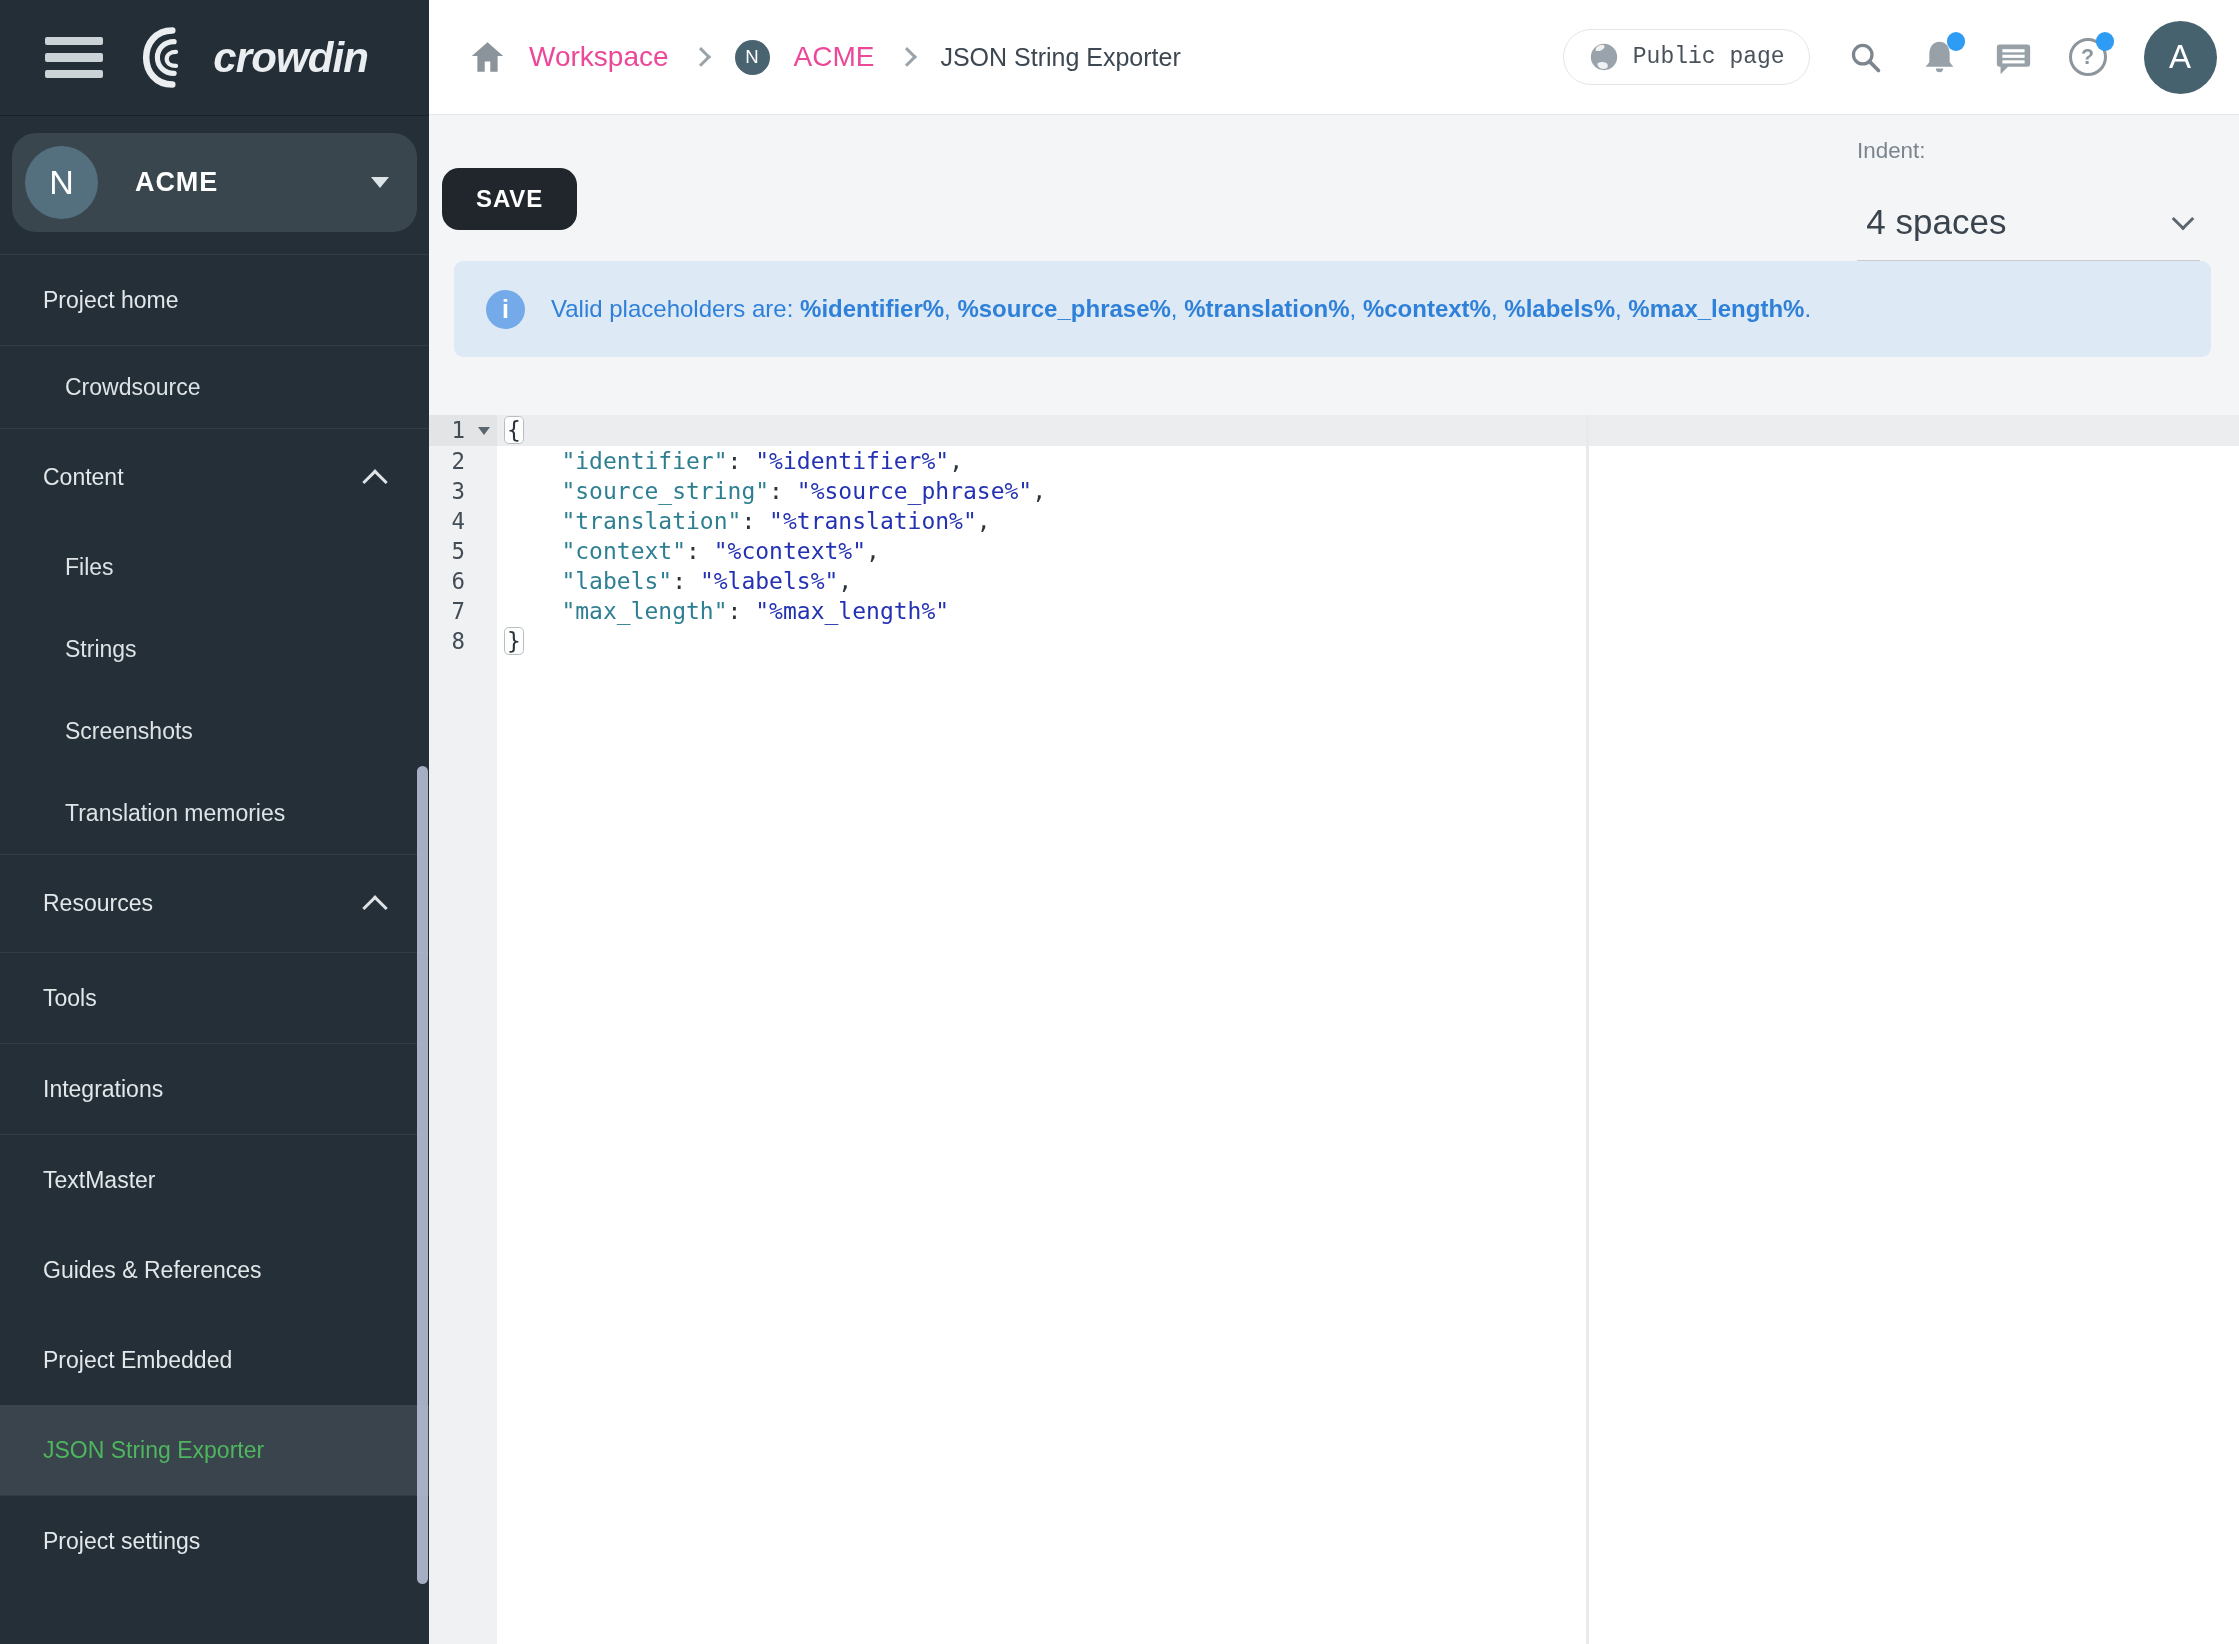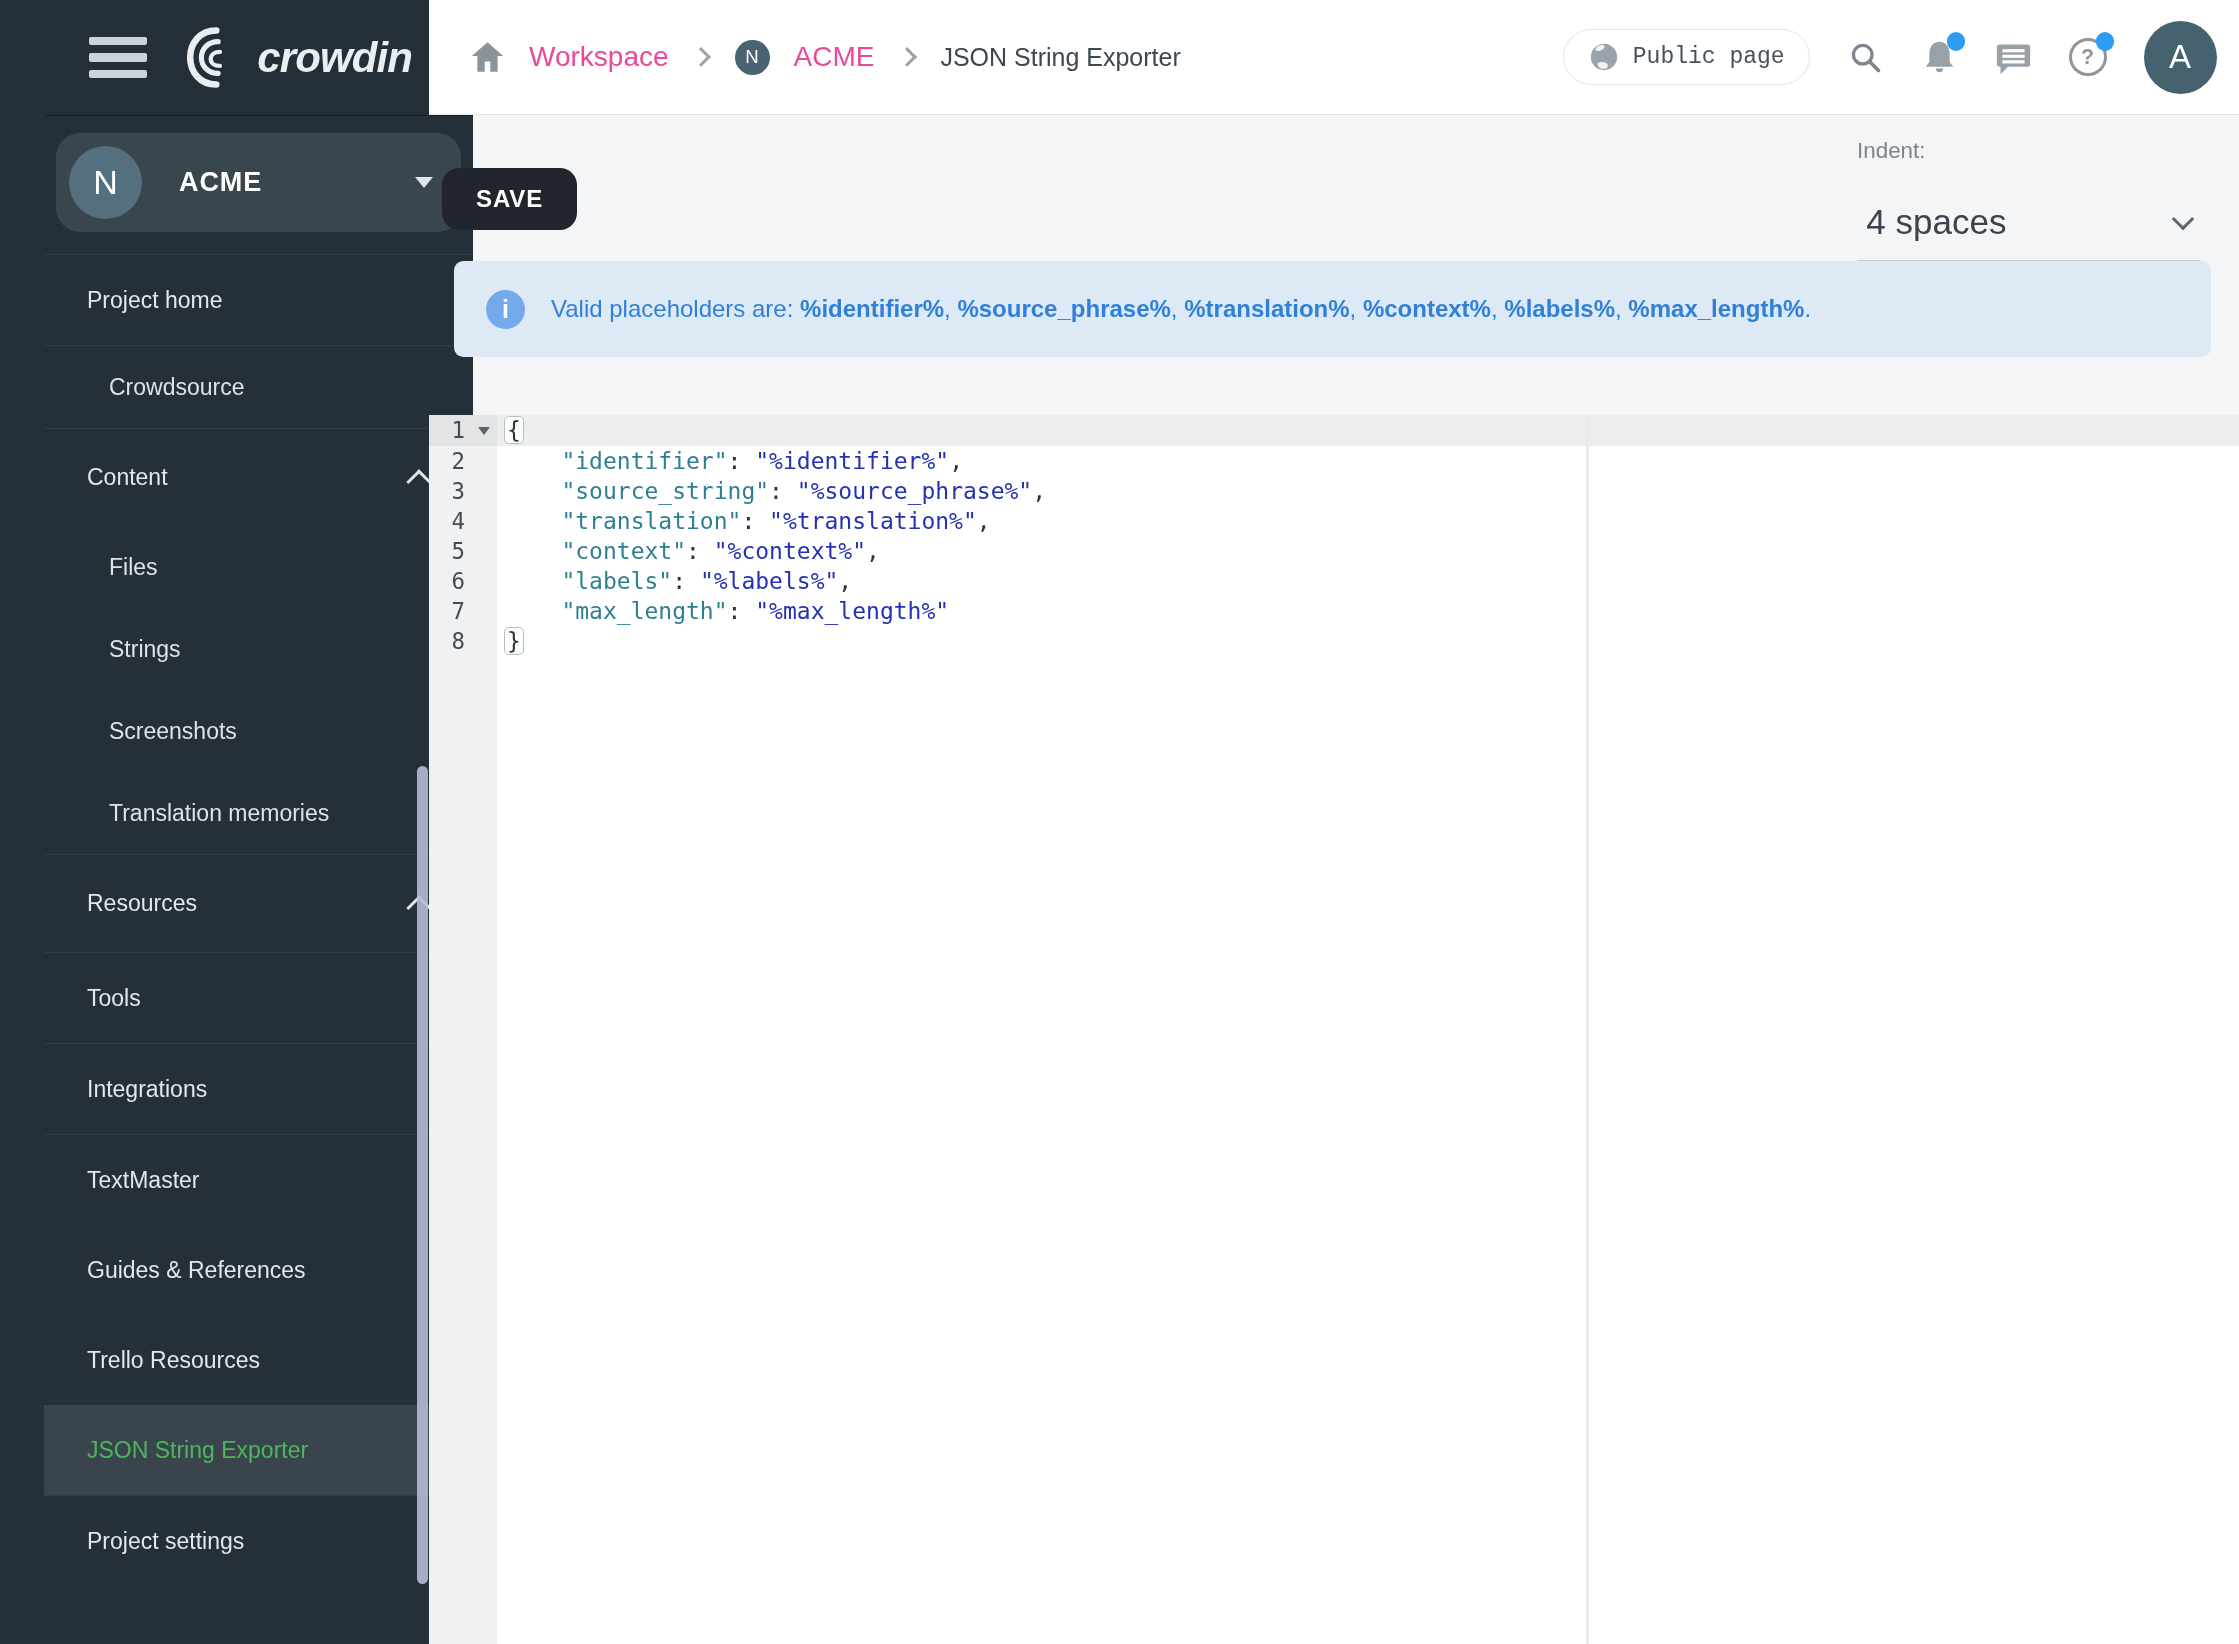--- a/index.html
+++ b/index.html
@@ -1,20 +1,20 @@
 <!DOCTYPE html>
 <html style="font-size:15px"><head>
 <meta charset="utf-8">
 <style>
   html,body{margin:0;padding:0;background:#fff;}
   .app{position:relative;width:2239px;height:1644px;overflow:hidden;
        font-family:"Liberation Sans",sans-serif;background:#f4f5f6;}
 
   
-  .sidebar{position:absolute;left:0;top:0;width:429px;height:1644px;background:#242f37;color:#e7ebee;padding-left:44px;}
+  .sidebar{position:absolute;left:0;top:0;width:429px;height:1644px;background:#242f37;color:#e7ebee;}
   .side-header{height:115px;display:flex;align-items:center;padding-left:45px;gap:32px;
                border-bottom:0.9px solid rgba(0,0,0,.25);background:#232e36;}
   .burger{width:58px;display:flex;flex-direction:column;gap:8.4px;cursor:pointer;}
   .burger i{display:block;height:8.4px;border-radius:1.9px;background:#ccd3d7;}
   .logo{display:flex;align-items:center;gap:9.3px;}
   .logo-text{font-style:italic;font-weight:700;font-size:42px;color:#eaeef0;letter-spacing:-0.9px;}
   .proj-sel{margin:17px 12px 0;height:99px;background:#3a464e;border-radius:24px;
             display:flex;align-items:center;padding:0 28px 0 13px;gap:37px;cursor:pointer;}
   .proj-avatar{width:73px;height:73px;border-radius:50%;background:#54707e;color:#fff;
                display:flex;align-items:center;justify-content:center;font-size:34px;}
@@ -155,21 +155,21 @@
         <div class="srow item divided">
           <span class="slabel">Integrations</span>
         </div>
         <div class="srow item divided">
           <span class="slabel">TextMaster</span>
         </div>
         <div class="srow item">
           <span class="slabel">Guides &amp; References</span>
         </div>
         <div class="srow item">
-          <span class="slabel">Trello Resources</span>
+          <span class="slabel">Project Embedded</span>
         </div>
         <div class="srow item active">
           <span class="slabel">JSON String Exporter</span>
         </div>
         <div class="srow item divided">
           <span class="slabel">Project settings</span>
         </div>
       </nav>
     <div class="side-scrollbar"></div>
   </aside>

